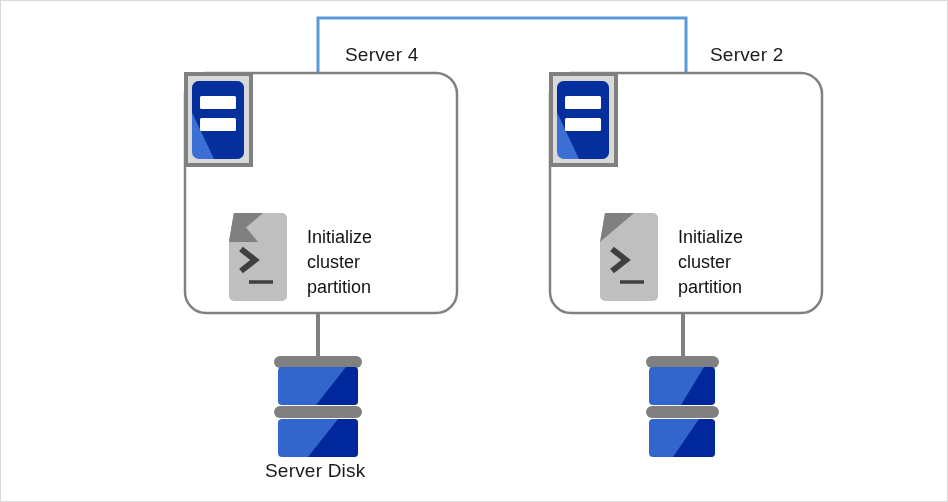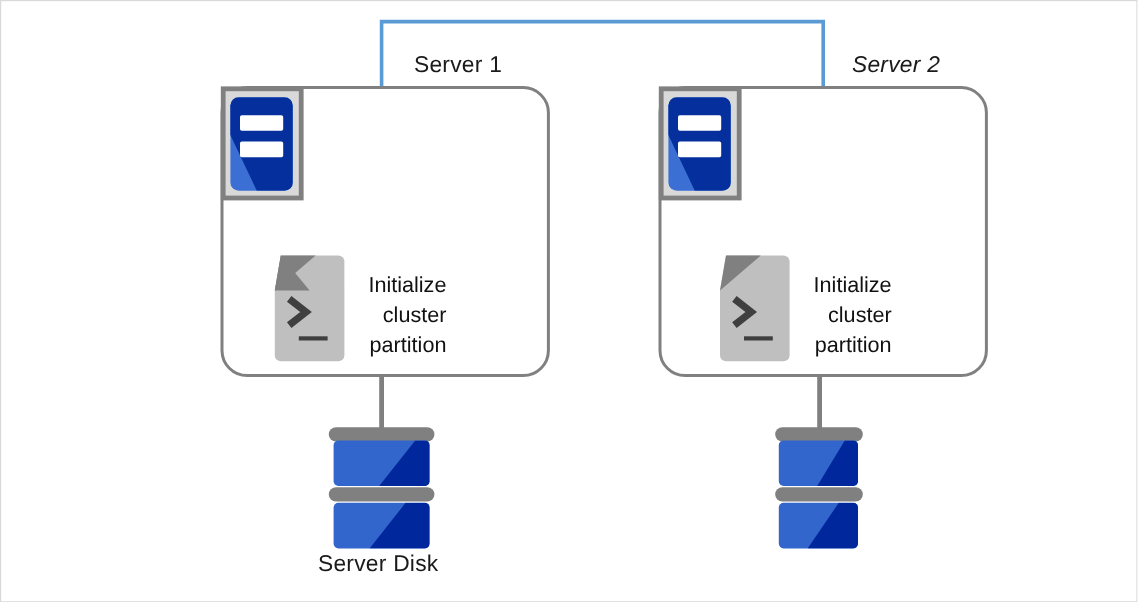--- a/index.html
+++ b/index.html
@@ -35,21 +35,20 @@
     letter-spacing: 0.2px;
   }
   .disk-label {
     font-size: 19px;
     letter-spacing: 0.2px;
   }
   .action-label {
     font-size: 18px;
     line-height: 25px;
     color: #111111;
-    text-align: right;
   }
   .action-label span { display: block; }
 </style>
 </head>
 <body>
 
 <div id="canvas">
 
   <svg class="diagram-svg" viewBox="0 0 948 502">
     <defs>
@@ -154,23 +153,23 @@
         <polygon points="714,366 714,404 680,404 703,366" fill="#00279b"></polygon>
       </g>
       <rect x="645" y="405" width="73" height="12" rx="6" fill="#808080"></rect>
       <rect x="648" y="418" width="66" height="38" rx="4" fill="#3366cc"></rect>
       <g clip-path="url(#diskBotClip2)">
         <polygon points="714,418 714,456 672,456 698,418" fill="#00279b"></polygon>
       </g>
     </g>
   </svg>
 
-  <div class="label server-label" style="left:344px; top:43px;">Server 1</div>
+  <div class="label server-label" style="left:344px; top:43px;">Server 4</div>
 
-  <div class="label server-label" style="left:709px; top:43px;font-style:italic;">Server 2</div>
+  <div class="label server-label" style="left:709px; top:43px;">Server 2</div>
 
   <div class="label action-label" style="left:306px; top:224px;">
     <span>Initialize</span>
     <span>cluster</span>
     <span>partition</span>
   </div>
 
   <div class="label action-label" style="left:677px; top:224px;">
     <span>Initialize</span>
     <span>cluster</span>

